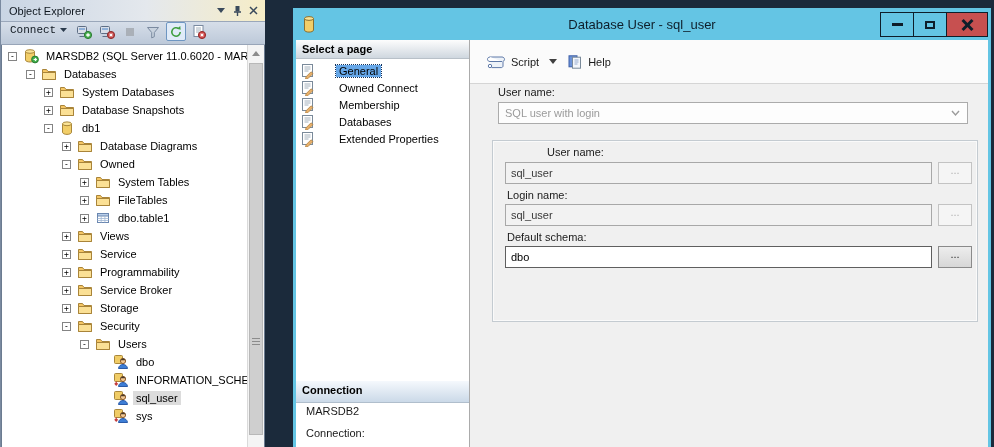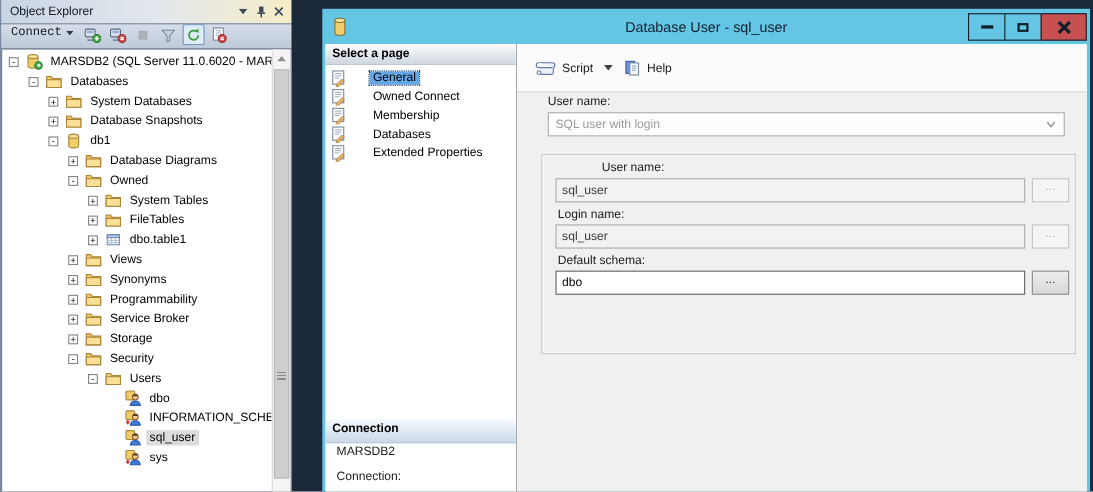--- a/index.html
+++ b/index.html
@@ -277,21 +277,21 @@
             <span class="tlabel">Views</span>
           </div>
           <div class="tree-row" style="padding-left: 60px;">
             <span class="expander">+</span>
             <span class="ticon">
               <svg width="16" height="16" viewBox="0 0 16 16">
                 <path d="M1.5 3.5h4l1.5 2h7.5v8h-13z" fill="#F5C664" stroke="#A98439"></path>
                 <path d="M1.5 6.5h13v7h-13z" fill="#FBE095" stroke="#A98439"></path>
               </svg>
             </span>
-            <span class="tlabel">Synonyms</span>
+            <span class="tlabel">Service</span>
           </div>
           <div class="tree-row" style="padding-left: 60px;">
             <span class="expander">+</span>
             <span class="ticon">
               <svg width="16" height="16" viewBox="0 0 16 16">
                 <path d="M1.5 3.5h4l1.5 2h7.5v8h-13z" fill="#F5C664" stroke="#A98439"></path>
                 <path d="M1.5 6.5h13v7h-13z" fill="#FBE095" stroke="#A98439"></path>
               </svg>
             </span>
             <span class="tlabel">Programmability</span>

